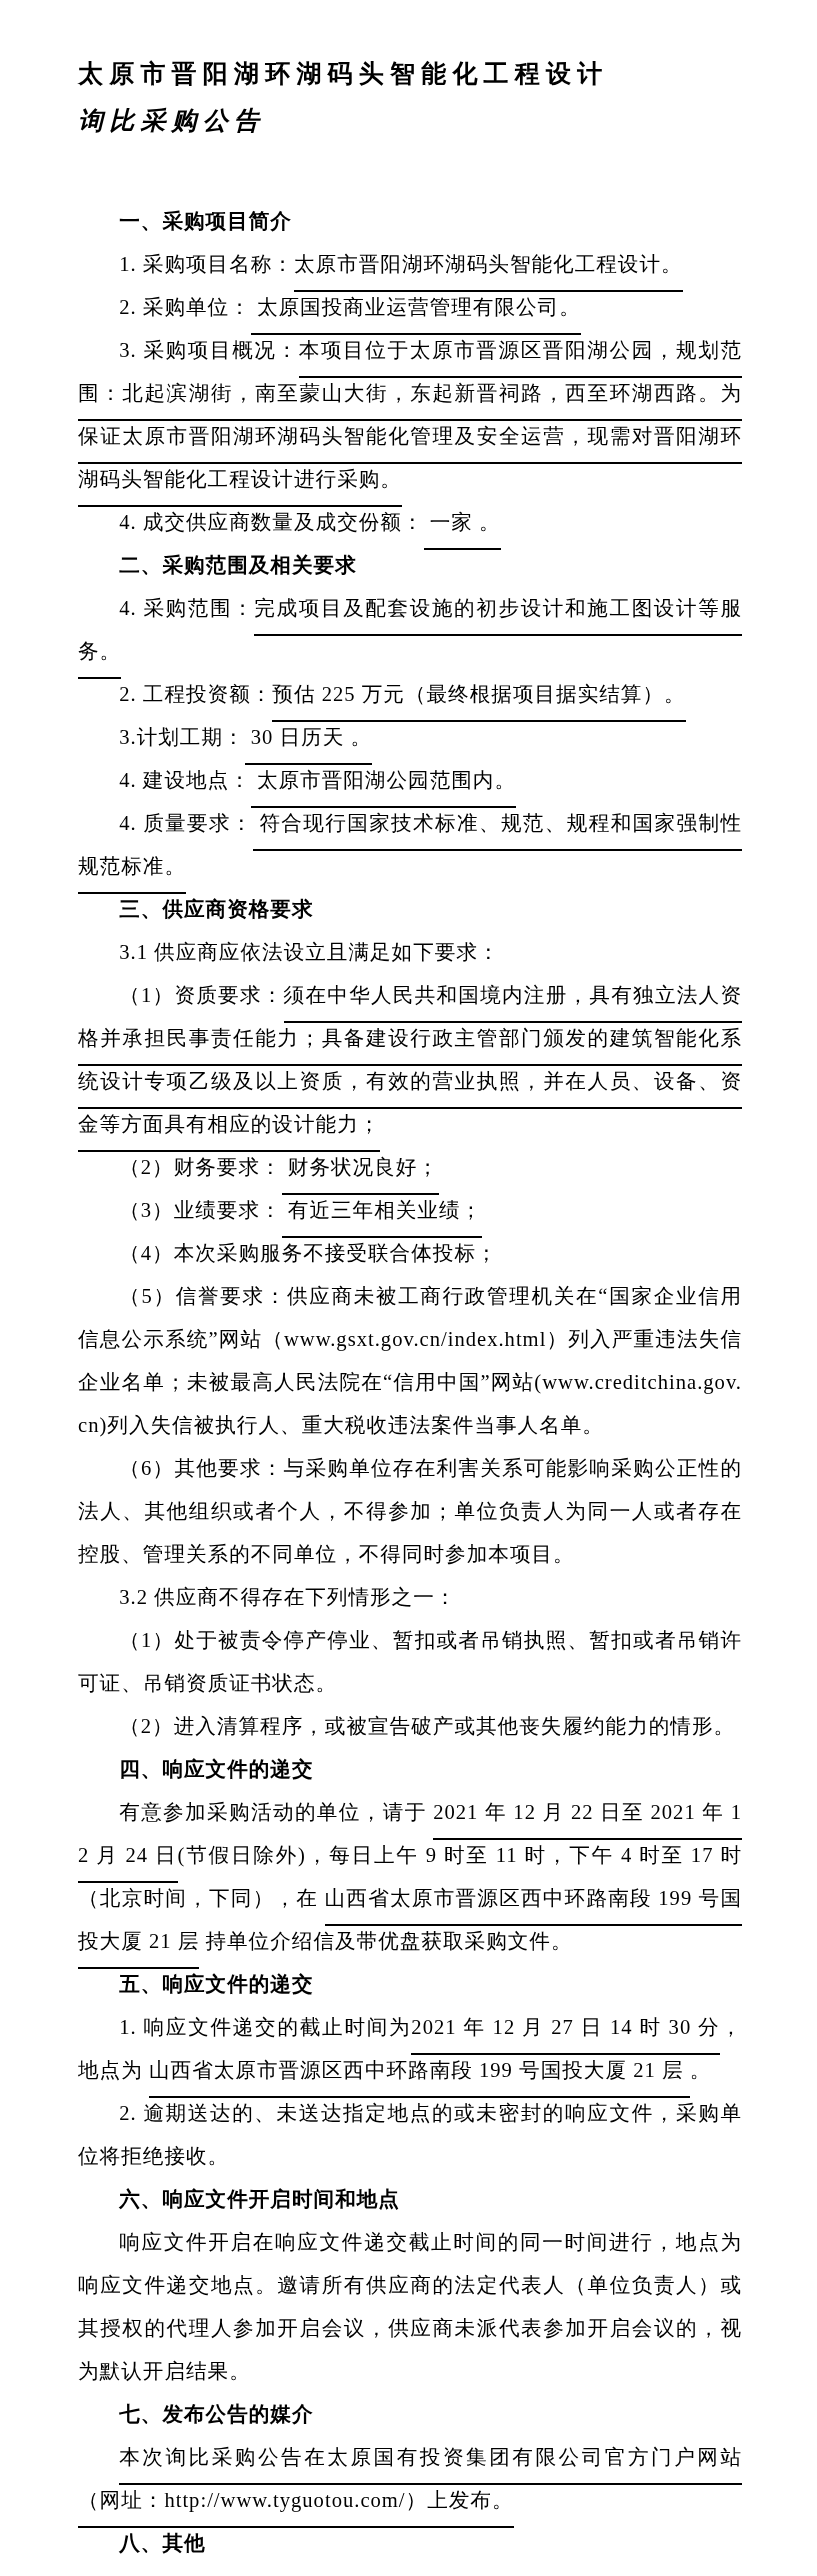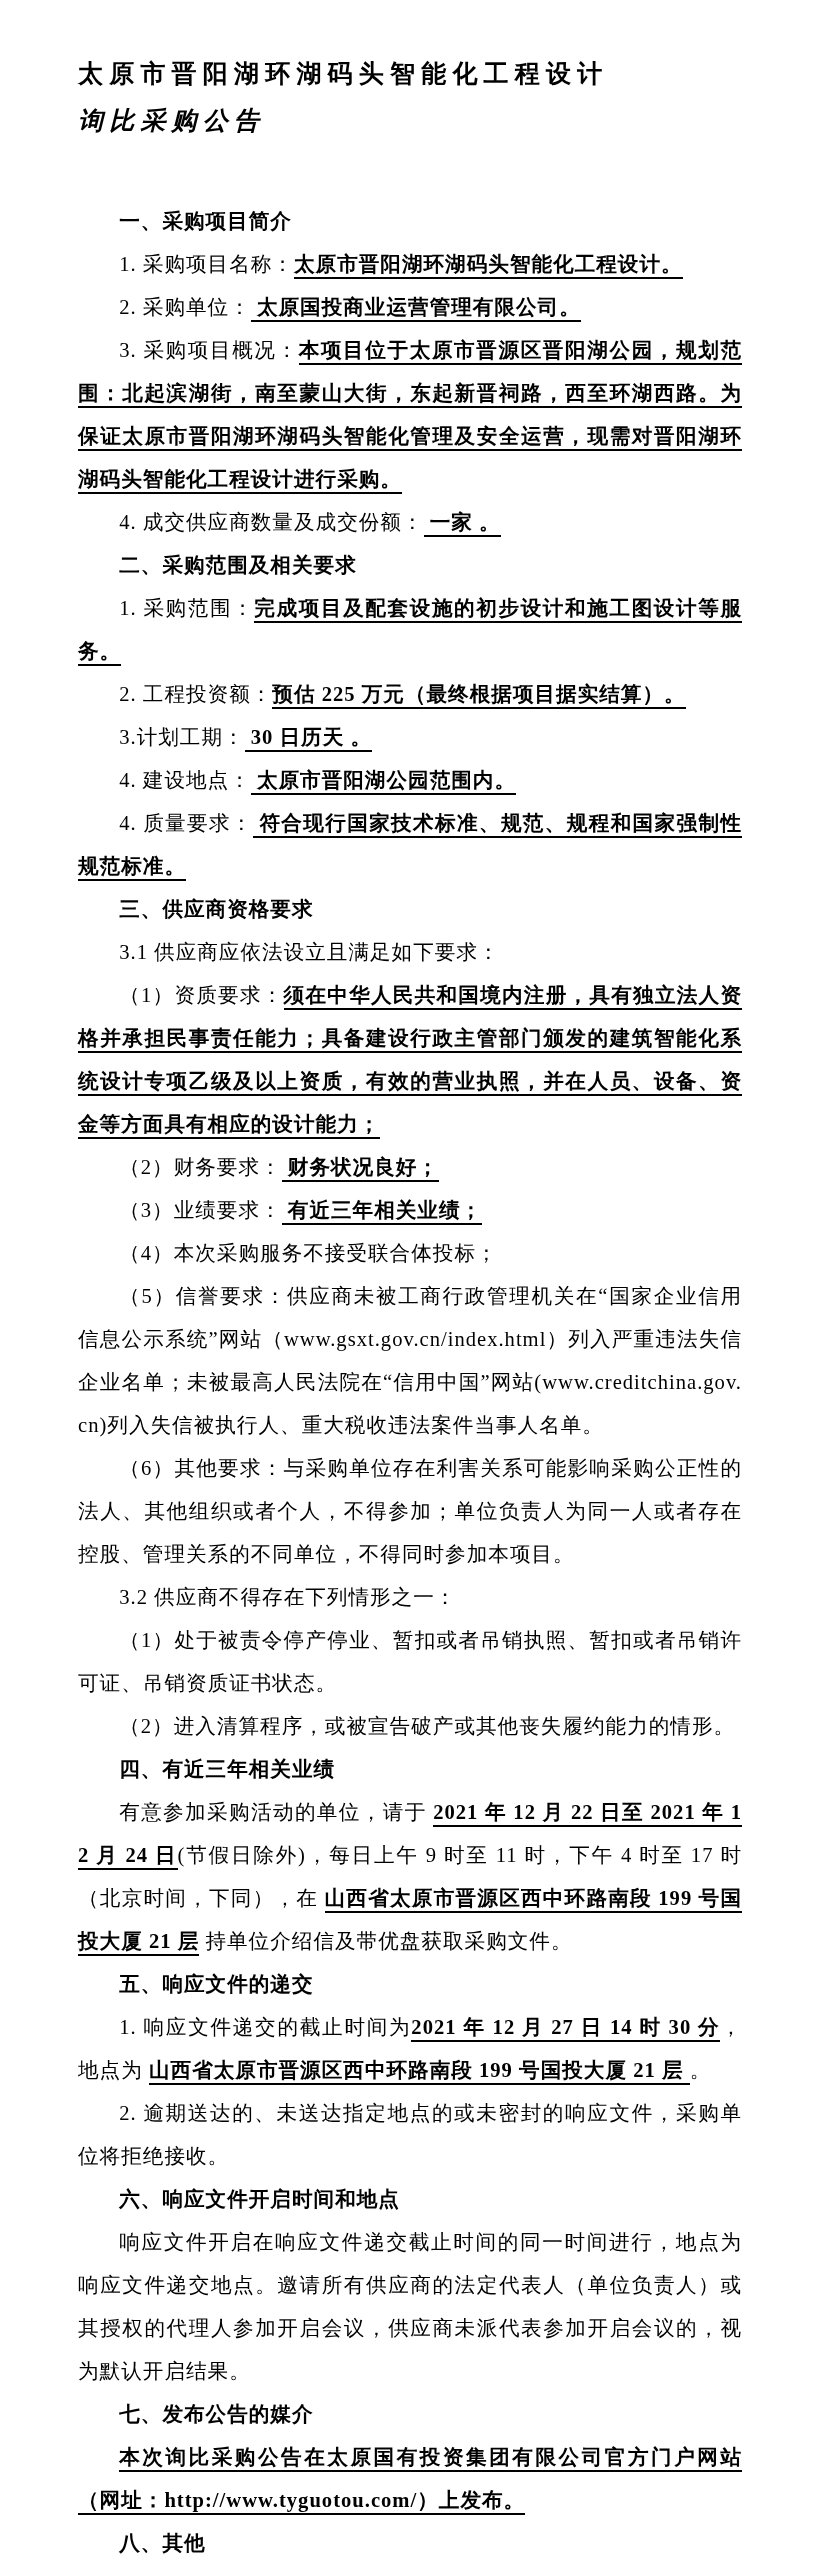--- a/index.html
+++ b/index.html
@@ -35,58 +35,57 @@
   p.para {
     margin: 0;
     text-indent: 2em;
     text-align: justify;
     letter-spacing: 1px;
     word-break: break-all;
     overflow-wrap: anywhere;
   }
   .u {
     border-bottom: 2.1px solid #000;
-    padding-bottom: 2px;
-    font-weight: bold;
+    padding-bottom: 15px;
   }
 </style>
 </head>
 <body>
 
 <div class="page">
 
   <div class="title first">太原市晋阳湖环湖码头智能化工程设计</div>
   <div class="title second">询比采购公告</div>
 
   <h2 class="sec-heading">一、采购项目简介</h2>
   <p class="para"><span>1. 采购项目名称：</span><span class="u">太原市晋阳湖环湖码头智能化工程设计。</span></p>
   <p class="para"><span>2. 采购单位：</span><span class="u"> 太原国投商业运营管理有限公司。</span></p>
   <p class="para"><span>3. 采购项目概况：</span><span class="u">本项目位于太原市晋源区晋阳湖公园，规划范围：北起滨湖街，南至蒙山大街，东起新晋祠路，西至环湖西路。为保证太原市晋阳湖环湖码头智能化管理及安全运营，现需对晋阳湖环湖码头智能化工程设计进行采购。</span></p>
   <p class="para"><span>4. 成交供应商数量及成交份额：</span><span class="u"> 一家 。</span></p>
 
   <h2 class="sec-heading">二、采购范围及相关要求</h2>
-  <p class="para"><span>1. 采购范围：</span><span class="u">完成项目及配套设施的初步设计和施工图设计等服务。</span></p>
+  <p class="para"><span>4. 采购范围：</span><span class="u">完成项目及配套设施的初步设计和施工图设计等服务。</span></p>
   <p class="para"><span>2. 工程投资额：</span><span class="u">预估 225 万元（最终根据项目据实结算）。</span></p>
   <p class="para"><span>3.计划工期：</span><span class="u"> 30 日历天 。</span></p>
   <p class="para"><span>4. 建设地点：</span><span class="u"> 太原市晋阳湖公园范围内。</span></p>
   <p class="para"><span>4. 质量要求：</span><span class="u"> 符合现行国家技术标准、规范、规程和国家强制性规范标准。</span></p>
 
   <h2 class="sec-heading">三、供应商资格要求</h2>
   <p class="para">3.1 供应商应依法设立且满足如下要求：</p>
   <p class="para"><span>（1）资质要求：</span><span class="u">须在中华人民共和国境内注册，具有独立法人资格并承担民事责任能力；具备建设行政主管部门颁发的建筑智能化系统设计专项乙级及以上资质，有效的营业执照，并在人员、设备、资金等方面具有相应的设计能力；</span></p>
   <p class="para"><span>（2）财务要求：</span><span class="u"> 财务状况良好；</span></p>
   <p class="para"><span>（3）业绩要求：</span><span class="u"> 有近三年相关业绩；</span></p>
   <p class="para">（4）本次采购服务不接受联合体投标；</p>
   <p class="para">（5）信誉要求：供应商未被工商行政管理机关在“国家企业信用信息公示系统”网站（www.gsxt.gov.cn/index.html）列入严重违法失信企业名单；未被最高人民法院在“信用中国”网站(www.creditchina.gov.cn)列入失信被执行人、重大税收违法案件当事人名单。</p>
   <p class="para">（6）其他要求：与采购单位存在利害关系可能影响采购公正性的法人、其他组织或者个人，不得参加；单位负责人为同一人或者存在控股、管理关系的不同单位，不得同时参加本项目。</p>
   <p class="para">3.2 供应商不得存在下列情形之一：</p>
   <p class="para">（1）处于被责令停产停业、暂扣或者吊销执照、暂扣或者吊销许可证、吊销资质证书状态。</p>
   <p class="para">（2）进入清算程序，或被宣告破产或其他丧失履约能力的情形。</p>
 
-  <h2 class="sec-heading">四、有近三年相关业绩</h2>
+  <h2 class="sec-heading">四、响应文件的递交</h2>
   <p class="para"><span>有意参加采购活动的单位，请于 </span><span class="u">2021 年 12 月 22 日至 2021 年 12 月 24 日</span><span>(节假日除外)，每日上午 9 时至 11 时，下午 4 时至 17 时（北京时间，下同），在 </span><span class="u">山西省太原市晋源区西中环路南段 199 号国投大厦 21 层</span><span> 持单位介绍信及带优盘获取采购文件。</span></p>
 
   <h2 class="sec-heading">五、响应文件的递交</h2>
   <p class="para"><span>1. 响应文件递交的截止时间为</span><span class="u">2021 年 12 月 27 日 14 时 30 分</span><span>，地点为 </span><span class="u"> 山西省太原市晋源区西中环路南段 199 号国投大厦 21 层 </span><span>。</span></p>
   <p class="para">2. 逾期送达的、未送达指定地点的或未密封的响应文件，采购单位将拒绝接收。</p>
 
   <h2 class="sec-heading">六、响应文件开启时间和地点</h2>
   <p class="para">响应文件开启在响应文件递交截止时间的同一时间进行，地点为响应文件递交地点。邀请所有供应商的法定代表人（单位负责人）或其授权的代理人参加开启会议，供应商未派代表参加开启会议的，视为默认开启结果。</p>
 
   <h2 class="sec-heading">七、发布公告的媒介</h2>

